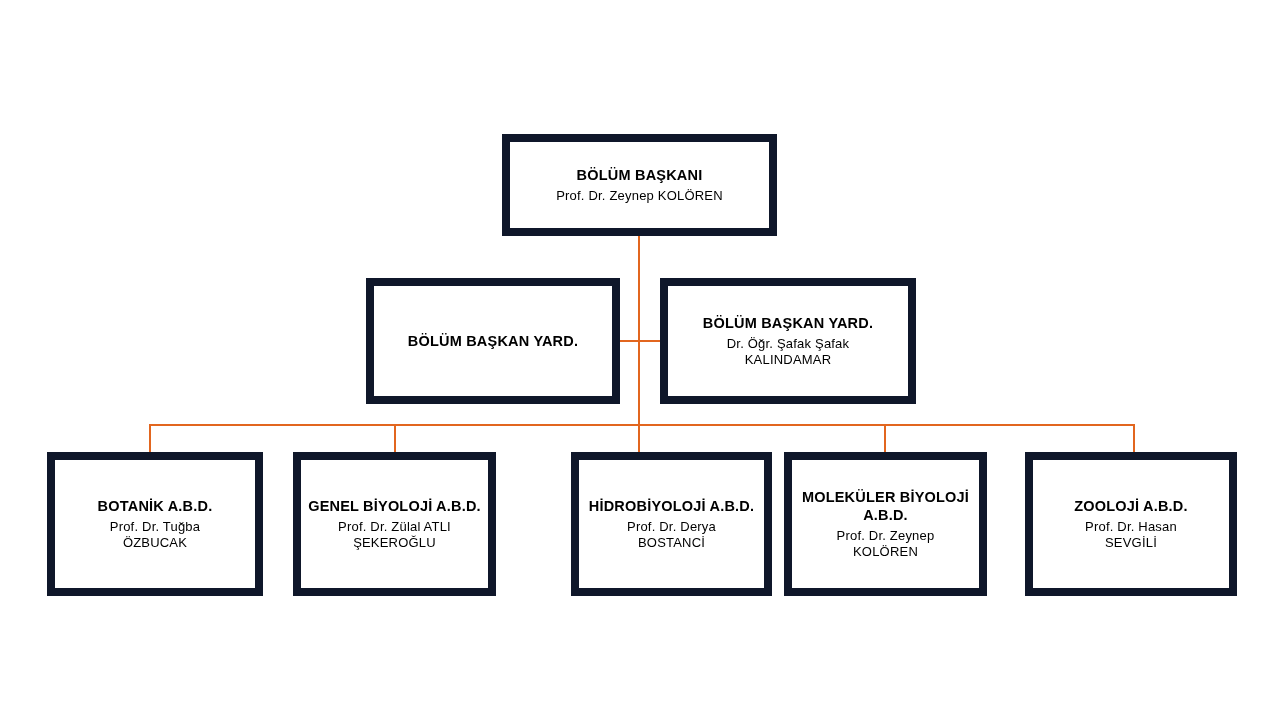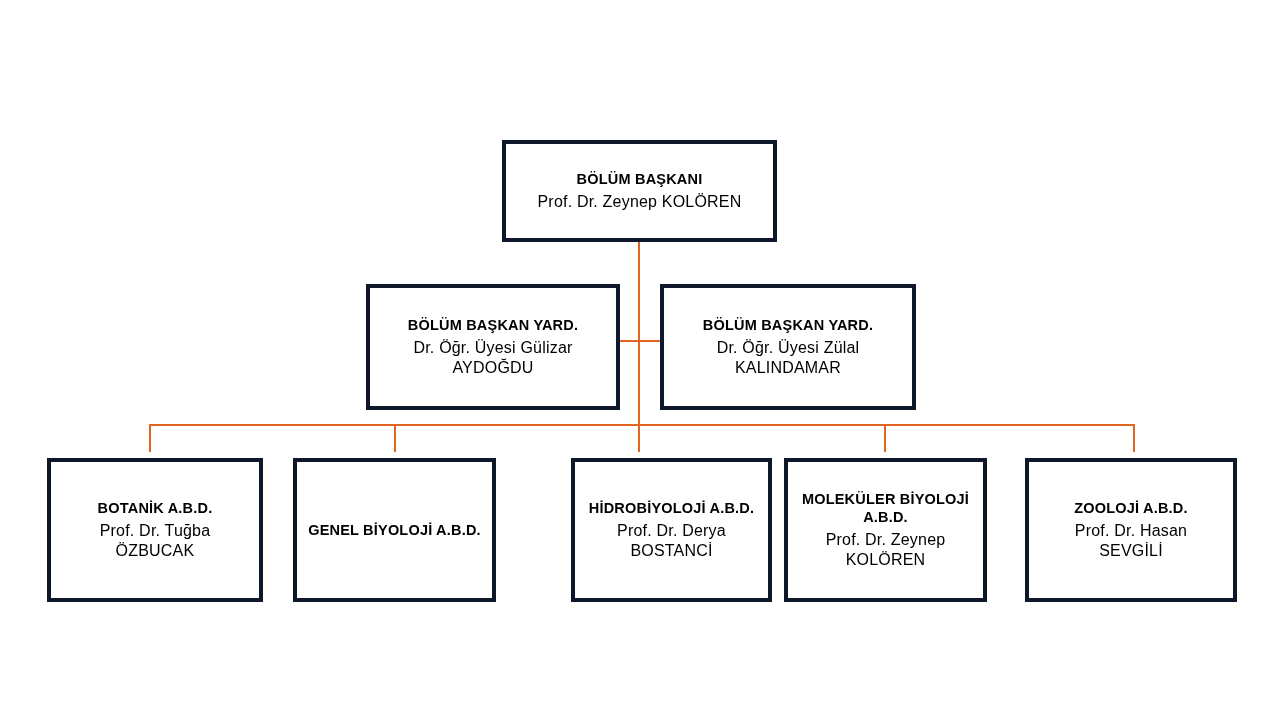--- a/index.html
+++ b/index.html
@@ -16,39 +16,38 @@
     position: relative;
     width: 1280px;
     height: 720px;
     background: #ffffff;
     overflow: hidden;
   }
 
   .node {
     position: absolute;
     box-sizing: border-box;
-    border: 4px solid #0f172a;
+    border: 8px solid #0f172a;
     background: #ffffff;
     display: flex;
     flex-direction: column;
     align-items: center;
     justify-content: center;
     text-align: center;
     z-index: 2;
-    margin-top: 6px;
   }
   .node .title {
     font-weight: bold;
     font-size: 14.5px;
     line-height: 1.25;
     letter-spacing: 0.2px;
     margin: 0 6px;
   }
   .node .person {
-    font-size: 16px;
+    font-size: 13px;
     line-height: 1.25;
     letter-spacing: 0.2px;
     margin: 4px 6px 0 6px;
     white-space: pre-line;
   }
 
   
   .line {
     position: absolute;
     background: #e2661f;
@@ -76,39 +75,39 @@
   <div class="line v" style="left:884px; top:424px; height:28px;"></div>
   <div class="line v" style="left:1133px; top:424px; height:28px;"></div>
 
   <div class="node" style="left:502px; top:134px; width:275px; height:102px;">
     <div class="title">BÖLÜM BAŞKANI</div>
     <div class="person">Prof. Dr. Zeynep KOLÖREN</div>
   </div>
 
   <div class="node" style="left:366px; top:278px; width:254px; height:126px;">
     <div class="title">BÖLÜM BAŞKAN YARD.</div>
-    <div class="person">Dr. Öğr. Üyesi Gülizar
-AYDOĞDU</div>
   </div>
 
   <div class="node" style="left:660px; top:278px; width:256px; height:126px;">
     <div class="title">BÖLÜM BAŞKAN YARD.</div>
-    <div class="person">Dr. Öğr. Üyesi Zülal
+    <div class="person">Dr. Öğr. Şafak Şafak
 KALINDAMAR</div>
   </div>
 
   <div class="node" style="left:47px; top:452px; width:216px; height:144px;">
     <div class="title">BOTANİK A.B.D.</div>
     <div class="person">Prof. Dr. Tuğba
 ÖZBUCAK</div>
   </div>
 
   <div class="node" style="left:293px; top:452px; width:203px; height:144px;">
     <div class="title">GENEL BİYOLOJİ
 A.B.D.</div>
+    <div class="person">Prof. Dr. Zülal ATLI
+ŞEKEROĞLU</div>
   </div>
 
   <div class="node" style="left:571px; top:452px; width:201px; height:144px;">
     <div class="title">HİDROBİYOLOJİ
 A.B.D.</div>
     <div class="person">Prof. Dr. Derya
 BOSTANCİ</div>
   </div>
 
   <div class="node" style="left:1025px; top:452px; width:212px; height:144px;">

